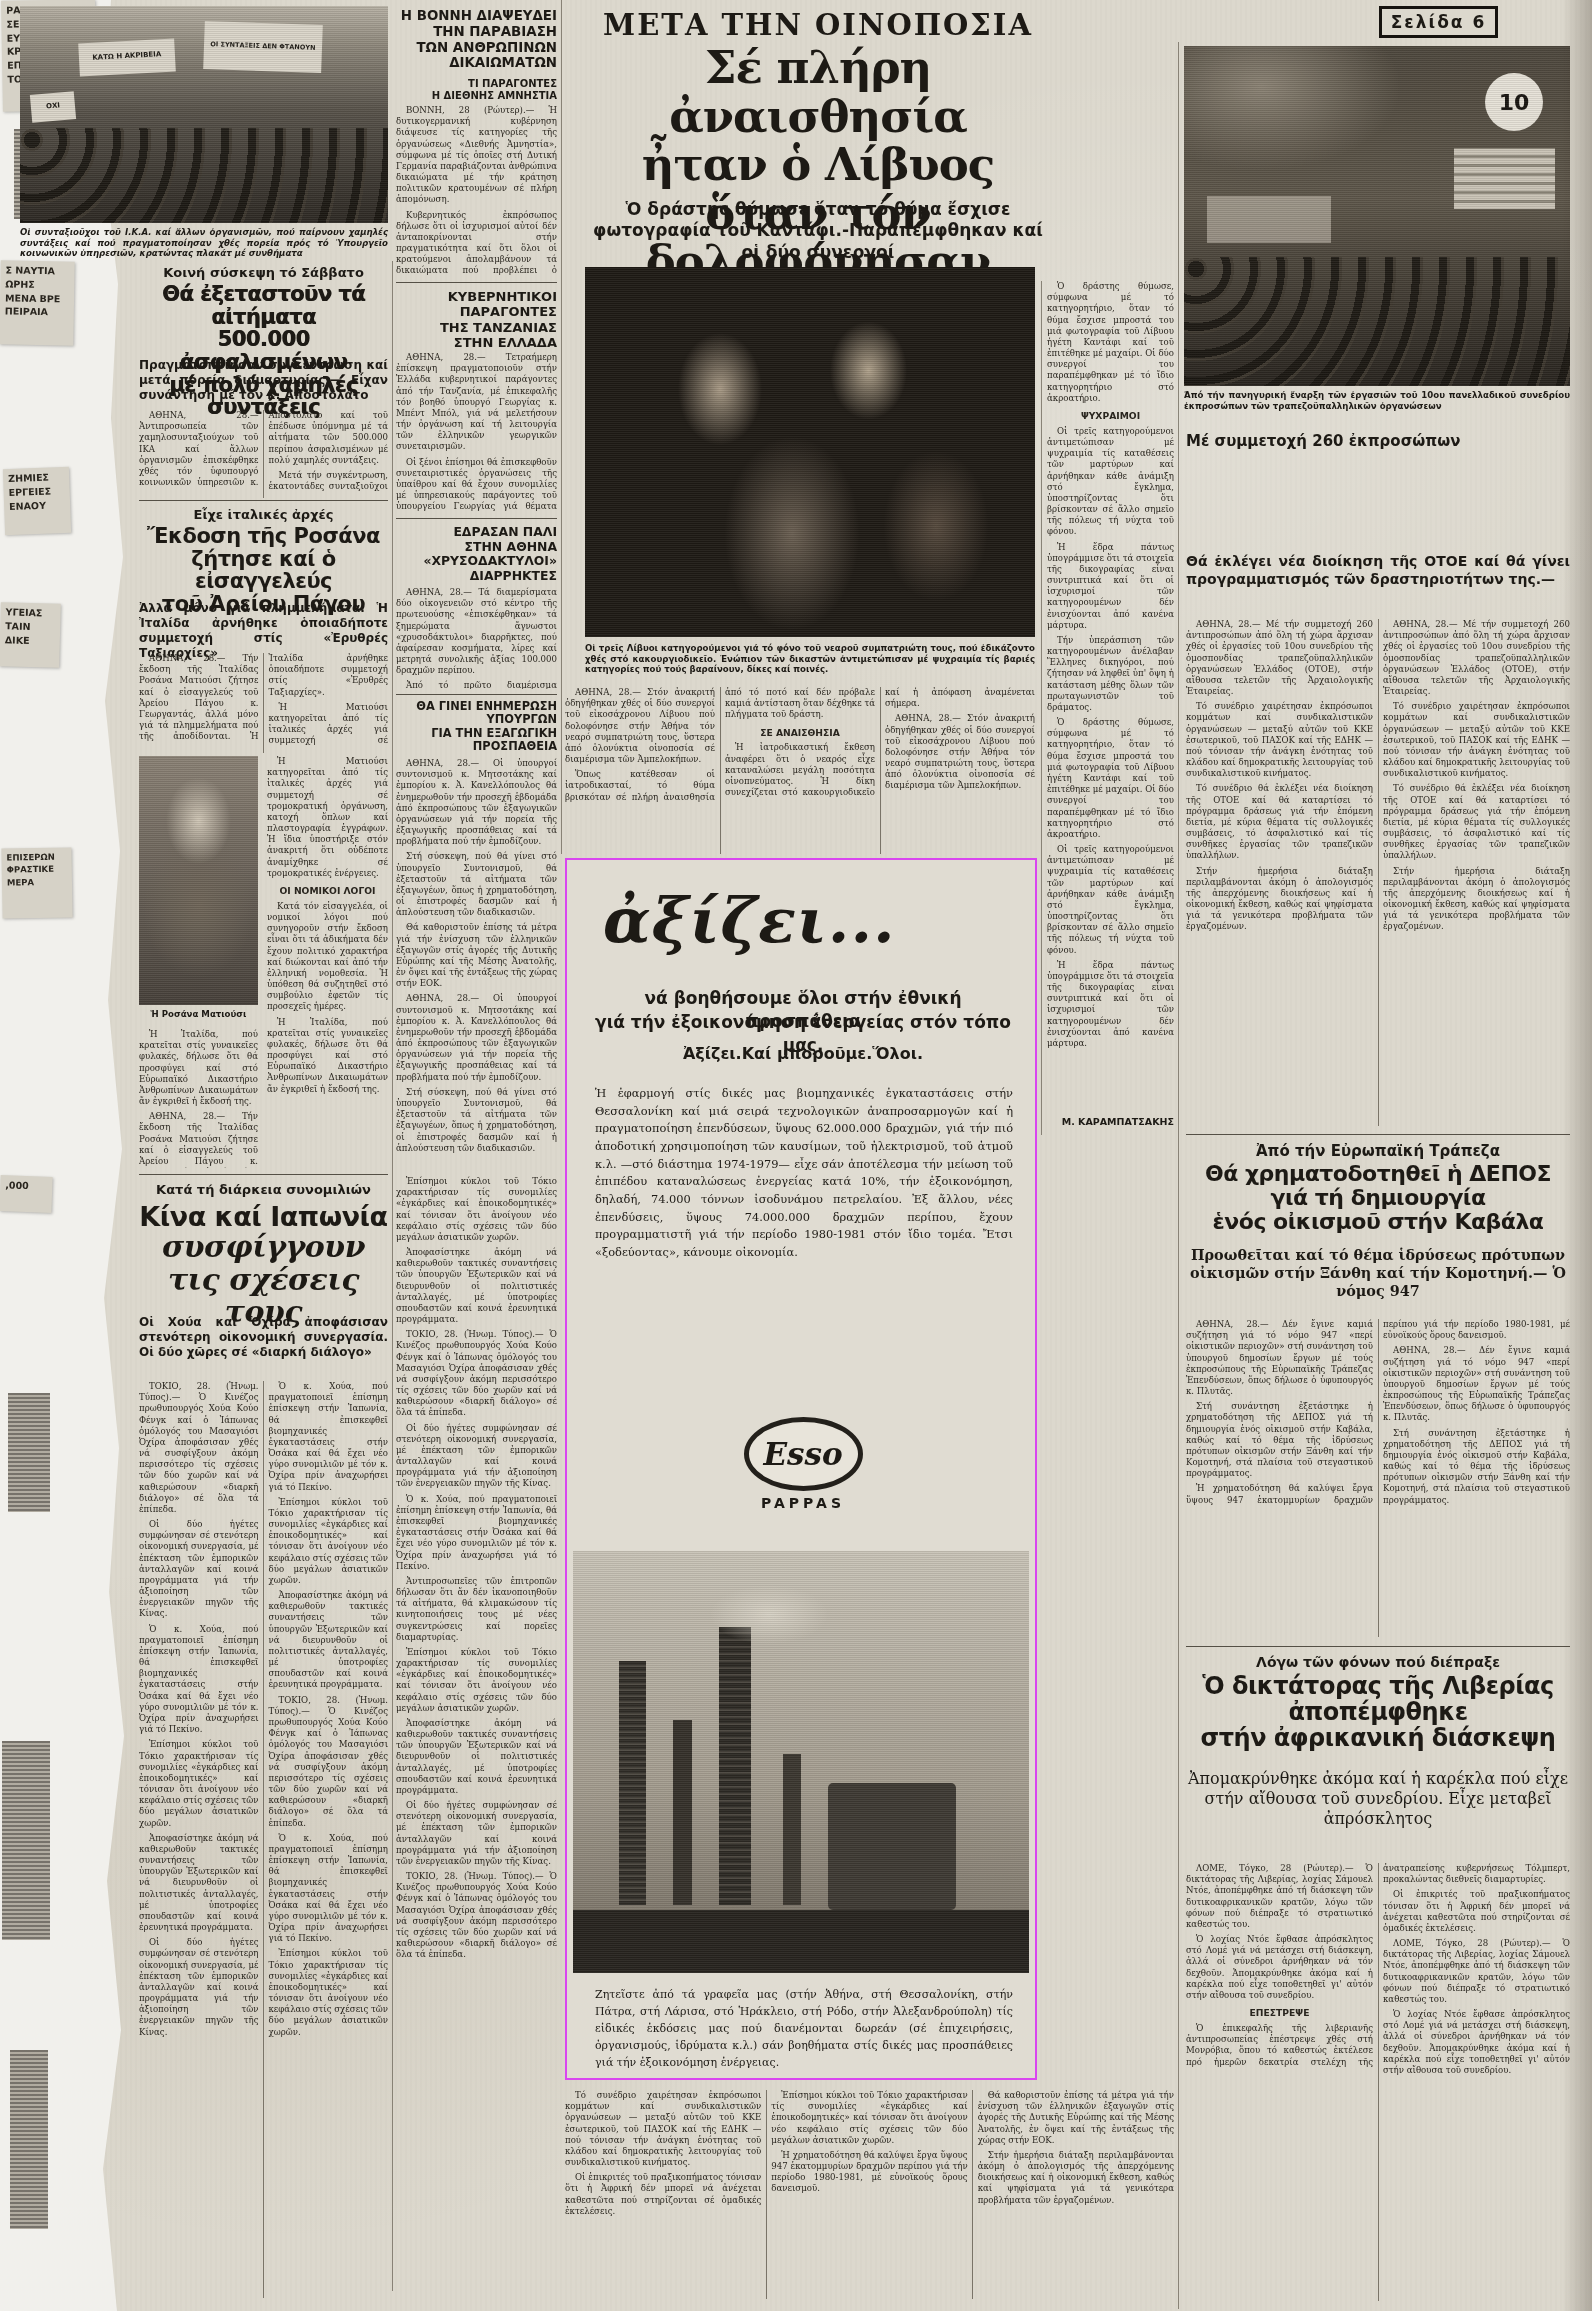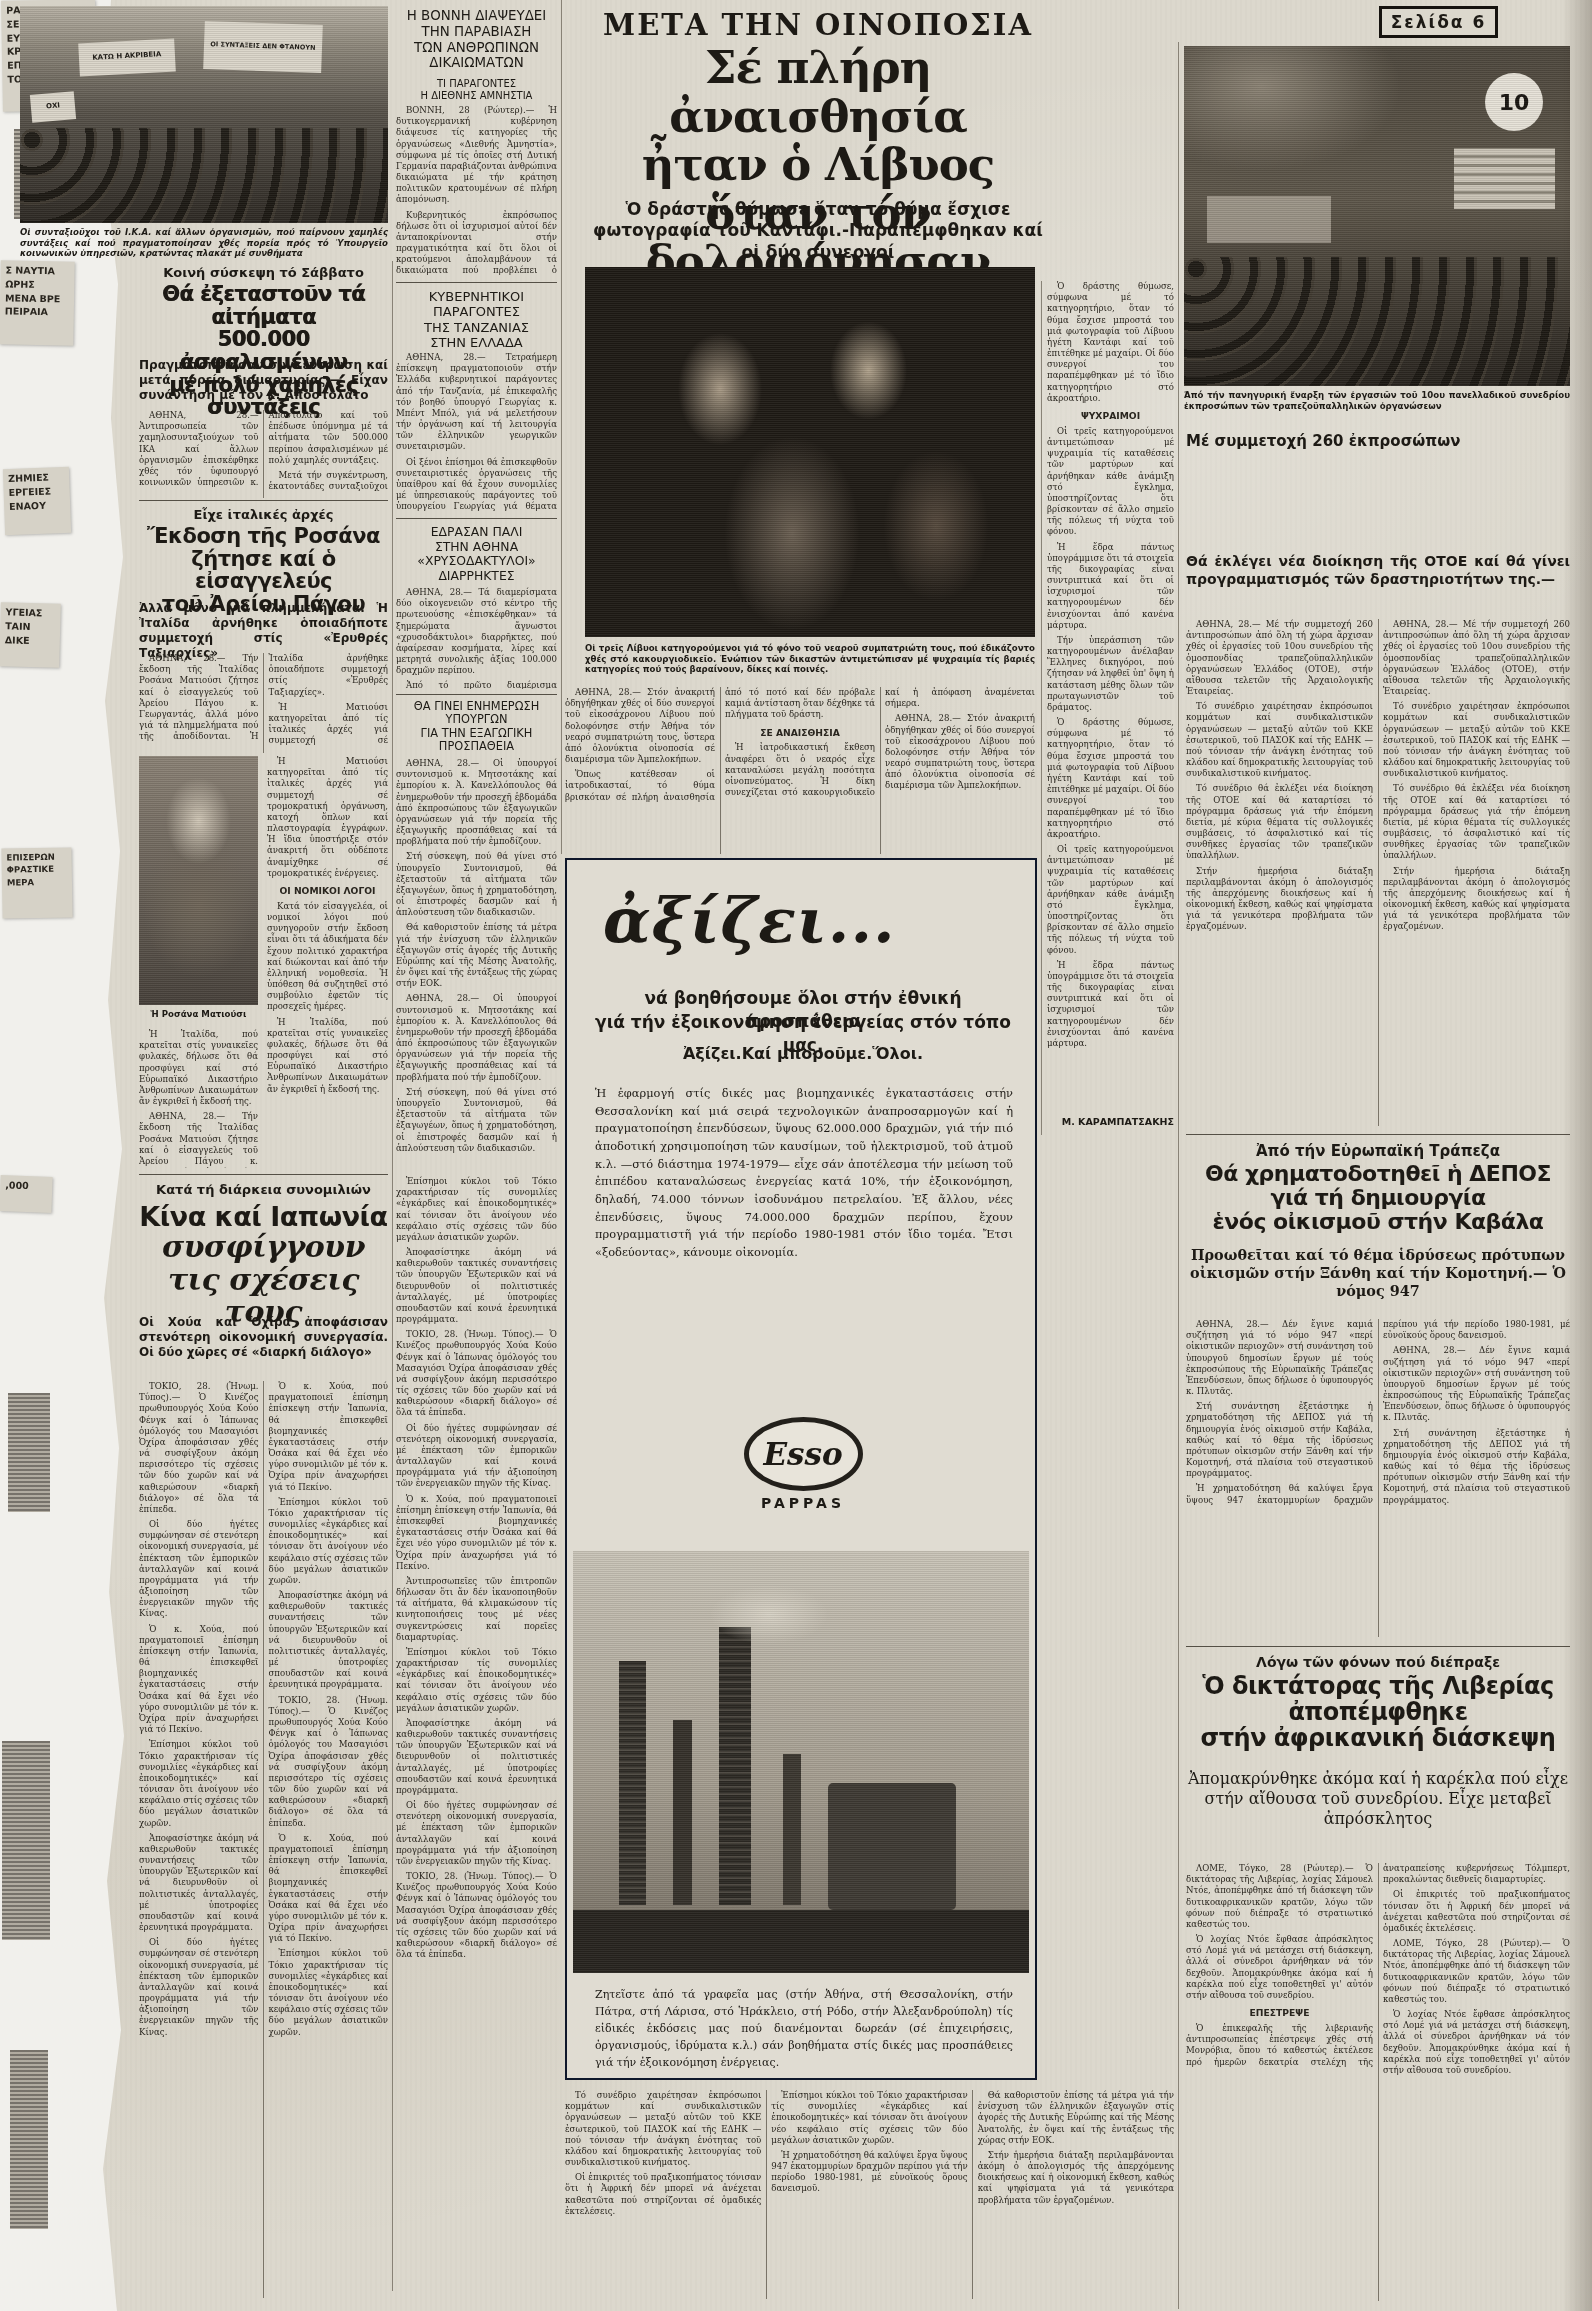--- a/index.html
+++ b/index.html
@@ -22,29 +22,29 @@
       font-family:"DejaVu Serif",serif;color:#29251e}
   .bt p{margin:0 0 4px;text-indent:10px}
   .bt .sub{font-family:"DejaVu Sans",sans-serif;font-weight:bold;text-align:center;
       font-size:9.2px;margin:6px 0 4px;text-indent:0}
   .cols2{column-count:2;column-gap:10px;column-rule:1px solid #7a7468}
   .cols3{column-count:3;column-gap:10px;column-rule:1px solid #7a7468}
   .photo{overflow:hidden;position:absolute}
   .photo::after{content:"";position:absolute;inset:0;
       background:repeating-linear-gradient(0deg,rgba(250,248,240,.06) 0 1px,rgba(20,15,10,.09) 1px 2px)}
   .caption{font-size:8.6px;font-weight:bold;line-height:1.25;text-align:justify}
-  .mid-head{font-weight:normal;text-align:center;line-height:1.18}
+  .mid-head{font-weight:bold;text-align:right;line-height:1.18}
   .shard{position:absolute;background:#d6d2c7;box-shadow:1px 1px 3px rgba(0,0,0,.25);
       padding:3px 5px;font-size:9.5px;font-weight:bold;line-height:1.45;color:#2a261f;overflow:hidden}
   .smudge{position:absolute;background:repeating-linear-gradient(180deg,#423c33 0 2px,#958e80 2px 4px);opacity:.7}
   .plac{position:absolute;background:#dad5c9;color:#1c1914;font-weight:bold;text-align:center;
       display:flex;align-items:center;justify-content:center;padding:1px;line-height:1.1}
   .heads{position:absolute;left:0;right:0;bottom:0;
       background:repeating-radial-gradient(circle at 12px 12px,#17140f 0 8px,#3e382f 8px 11px,transparent 11px 27px);opacity:.85}
-  #ad{border:2px solid #0f172a;background:#e0dcd2;overflow:hidden}
+  #ad{border:2px solid #d946ef;background:#e0dcd2;overflow:hidden}
   .ad-big{font-family:"DejaVu Serif",serif;font-style:italic;font-weight:bold;font-size:62px;letter-spacing:1px}
   .ad-line{font-weight:bold;text-align:center;font-size:17px;line-height:1.35}
   .ad-para{font-family:"DejaVu Serif",serif;font-size:11.4px;line-height:1.55;text-align:justify}
   .esso{width:119px;height:74px;border:5px solid #23201b;border-radius:50%;display:flex;align-items:center;
       justify-content:center;font-family:"DejaVu Serif",serif;font-style:italic;font-weight:bold;
       font-size:31px;background:#e8e4da;margin:0 auto}
   .esso-sub{text-align:center;font-weight:bold;font-size:14px;letter-spacing:4px;margin-top:4px}
   .plabel{border:3px solid #16130f;font-weight:bold;font-size:17px;display:flex;align-items:center;
       justify-content:center;letter-spacing:2px;background:#dcd8cd}
   .byline{font-weight:bold;font-size:9.5px;text-align:right;font-family:"DejaVu Sans",sans-serif}

